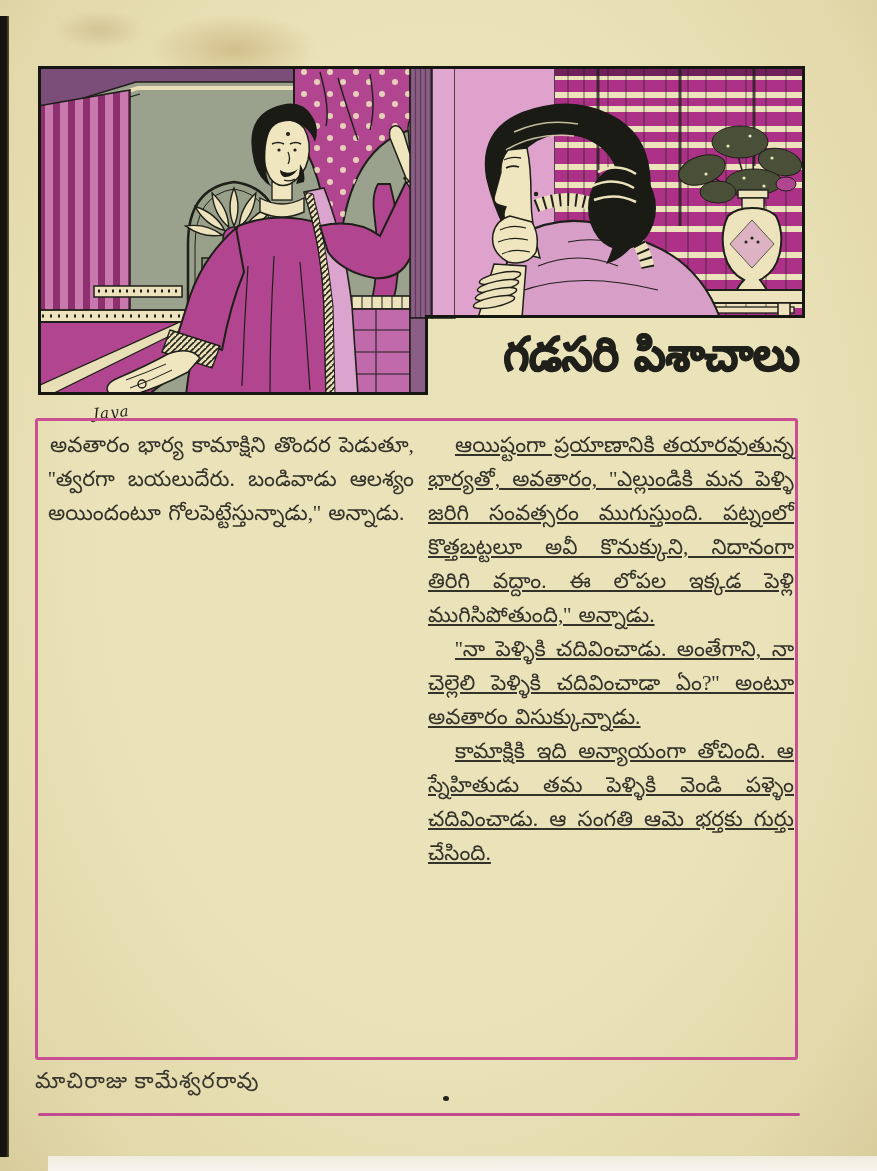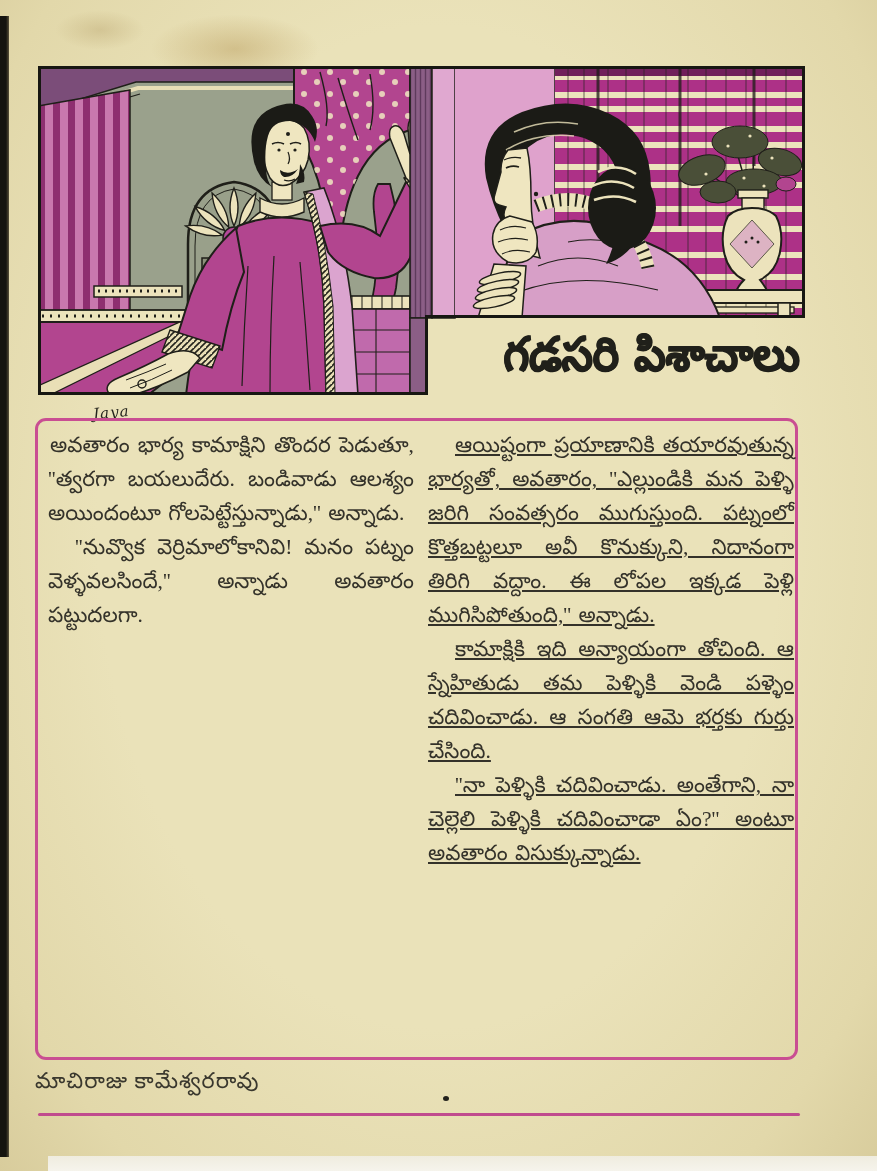--- a/index.html
+++ b/index.html
@@ -35,21 +35,21 @@
   .story-title{
     position:absolute;left:428px;top:314px;width:446px;height:80px;
     font-size:45px;font-weight:bold;color:#20201a;text-align:center;line-height:80px;
     font-family:"DejaVu Sans","Liberation Sans",sans-serif;
     letter-spacing:0px;white-space:nowrap;
     text-shadow:1.4px 0 0 #20201a, 0 1px 0 #20201a;
     transform:scale(.98,1.04);
   }
   .textbox{
     position:absolute;left:35px;top:418px;width:763px;height:642px;
-    border:3px solid #c94e92;box-sizing:border-box;border-radius:11px;
+    border:3px solid #c94e92;box-sizing:border-box;border-radius:3px;
   }
   .col{
     position:absolute;top:7px;height:620px;
     font-size:21.5px;line-height:34px;color:#34322a;
     text-align:justify;word-spacing:2px;
   }
   .col.left{left:10px;width:366px;}
   .col.right{left:390px;width:366px;text-decoration:underline;}
   .col p{margin:0;text-indent:27px;}
   .col p.noindent{text-indent:2px;}
@@ -297,26 +297,25 @@
       <path d="M1.5,1.5 H765.5 V250.5 H388.5 V327.5 H1.5 Z" fill="none" stroke="#171712" stroke-width="3"></path>
     </svg>
     <div class="signature">Jaya</div>
   </div>
 
   <div class="story-title">గడసరి పిశాచాలు</div>
 
   <div class="textbox">
     <div class="col left">
       <p class="noindent">అవతారం భార్య కామాక్షిని తొందర పెడుతూ, ''త్వరగా బయలుదేరు. బండివాడు ఆలశ్యం అయిందంటూ గోలపెట్టేస్తున్నాడు,'' అన్నాడు.</p>
-      <p>''నువ్వొక వెర్రిమాలోకానివి! మనం పట్నం వెళ్ళవలసిందే,'' అన్నాడు అవతారం పట్టుదలగా.</p>
     </div>
     <div class="col right">
       <p>ఆయిష్టంగా ప్రయాణానికి తయారవుతున్న భార్యతో, అవతారం, ''ఎల్లుండికి మన పెళ్ళి జరిగి సంవత్సరం ముగుస్తుంది. పట్నంలో కొత్తబట్టలూ అవీ కొనుక్కుని, నిదానంగా తిరిగి వద్దాం. ఈ లోపల ఇక్కడ పెళ్లి ముగిసిపోతుంది,'' అన్నాడు.</p>
+      <p>''నా పెళ్ళికి చదివించాడు. అంతేగాని, నా చెల్లెలి పెళ్ళికి చదివించాడా ఏం?'' అంటూ అవతారం విసుక్కున్నాడు.</p>
       <p>కామాక్షికి ఇది అన్యాయంగా తోచింది. ఆ స్నేహితుడు తమ పెళ్ళికి వెండి పళ్ళెం చదివించాడు. ఆ సంగతి ఆమె భర్తకు గుర్తు చేసింది.</p>
-      <p>''నా పెళ్ళికి చదివించాడు. అంతేగాని, నా చెల్లెలి పెళ్ళికి చదివించాడా ఏం?'' అంటూ అవతారం విసుక్కున్నాడు.</p>
     </div>
   </div>
 
   <div class="ink-dot"></div>
   <div class="author-line">మాచిరాజు కామేశ్వరరావు</div>
   <div class="bottom-rule"></div>
 
   <div class="edge-left"></div>
   <div class="edge-bottom"></div>
 </div>

